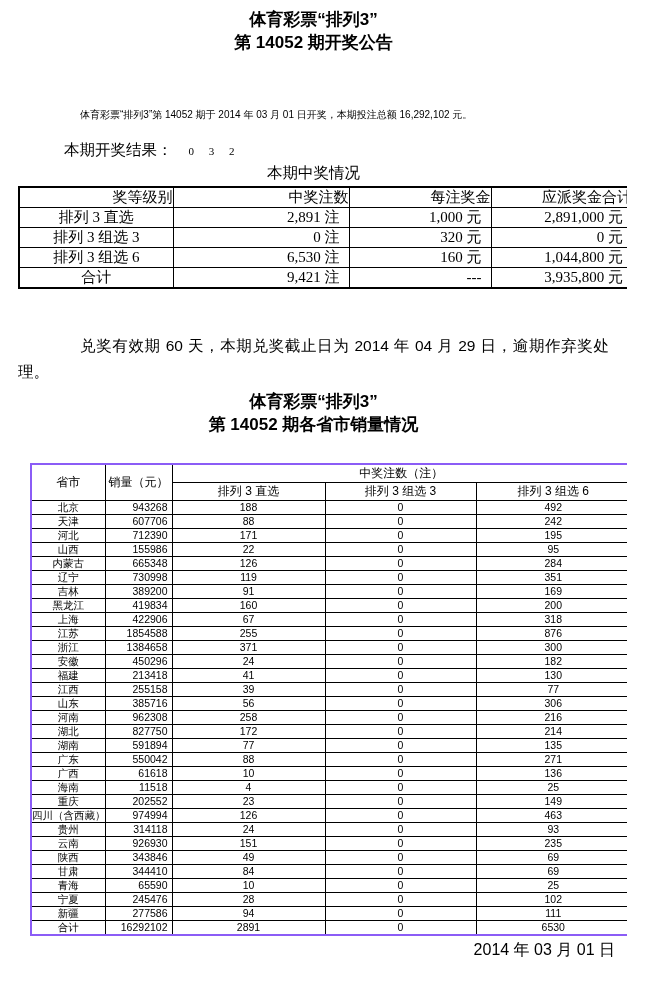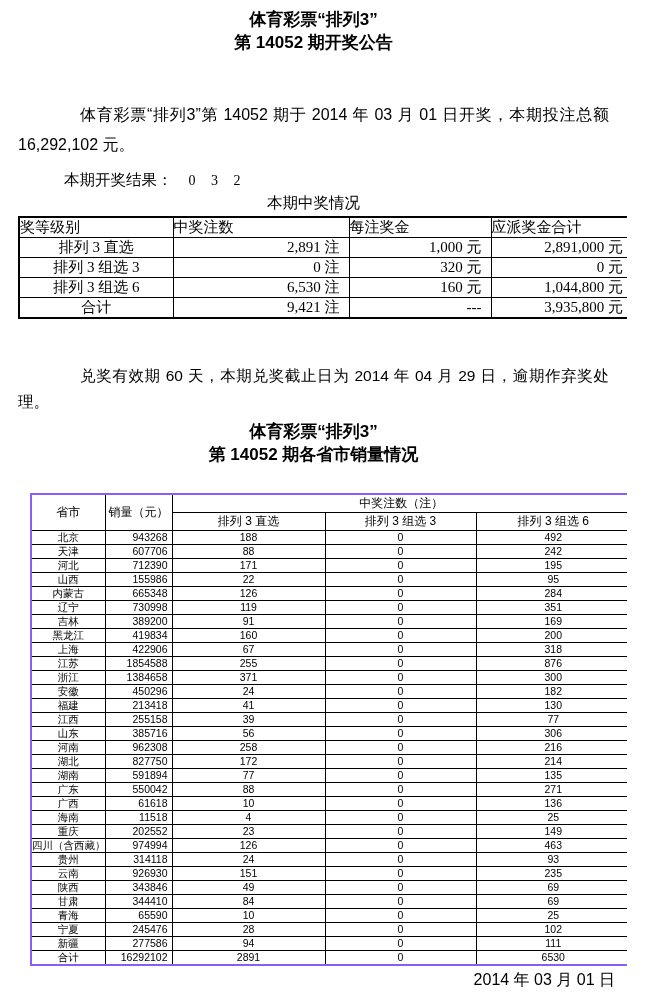--- a/index.html
+++ b/index.html
@@ -15,37 +15,37 @@
   }
   .doc-title {
     text-align: center;
     font-size: 17px;
     font-weight: bold;
     line-height: 23px;
     margin: 0;
   }
   .title-block { padding-top: 8px; }
   .intro {
-    font-size: 16px;
+    font-size: 10px;
     line-height: 30px;
     margin: 46px 18px 0 18px;
     text-indent: 62px;
     text-align: justify;
   }
   .result-line {
     font-size: 15.5px;
     line-height: 24px;
     margin: 8px 18px 0 18px;
     padding-left: 46px;
   }
   .result-line .digits {
     margin-left: 16px;
     letter-spacing: 6px;
     font-family: "Liberation Serif", serif;
-    font-size: 14px;
+    font-size: 11px;
   }
   .t1-title {
     text-align: center;
     font-size: 15.5px;
     line-height: 20px;
   }
   table.t1 {
     border-collapse: collapse;
     table-layout: fixed;
     width: 614px;
@@ -55,21 +55,21 @@
     border: 2px solid #000;
   }
   .t1 th, .t1 td {
     border: 1px solid #000;
     height: 19px;
     padding: 0;
     font-weight: normal;
     overflow: hidden;
     white-space: nowrap;
   }
-  .t1 th { text-align: left; }
+  .t1 th { text-align: right; }
   .t1 td.c0 { text-align: center; }
   .t1 td.c1, .t1 td.c2, .t1 td.c3 { text-align: right; padding-right: 9px; }
   .note {
     font-size: 15.5px;
     line-height: 26px;
     margin: 44px 18px 0 18px;
     text-indent: 62px;
     text-align: justify;
   }
   .section-title-block { margin-top: 5px; }

